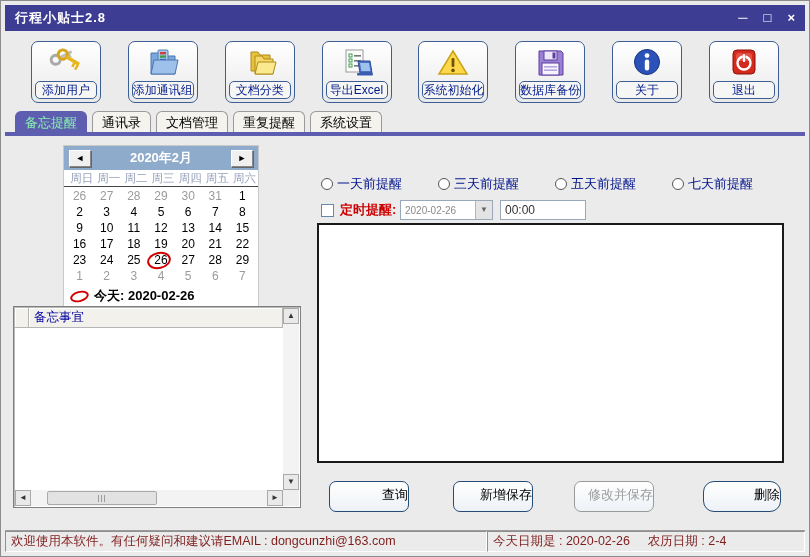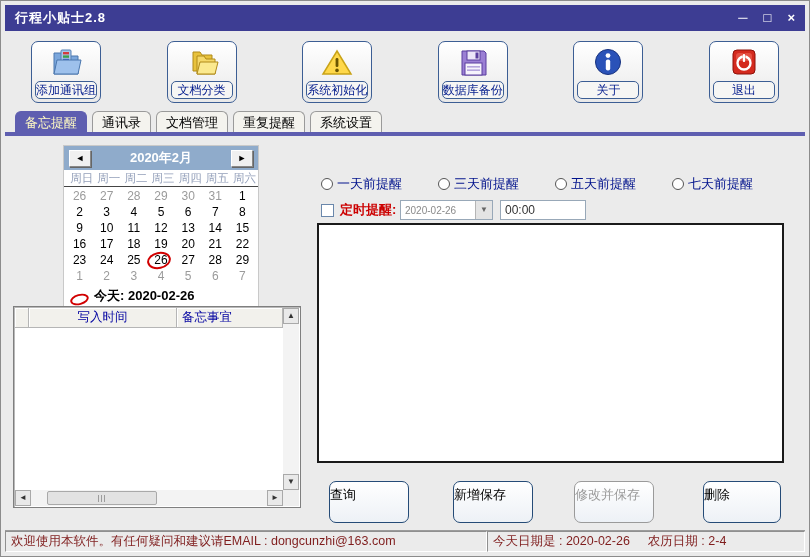--- a/index.html
+++ b/index.html
@@ -14,35 +14,35 @@
 
   
   .toolbar{position:absolute;left:4px;right:4px;top:34px;height:74px;display:flex;justify-content:space-between;padding:6px 26px 0 26px;}
   .tool-btn{width:70px;height:62px;border:1px solid #3c5e94;border-radius:7px;background:linear-gradient(#ffffff,#e9e9e9);display:flex;flex-direction:column;align-items:center;justify-content:flex-end;padding:3px;}
   .tool-icon{flex:1;display:flex;align-items:center;justify-content:center;width:100%;}
   .tool-label{width:100%;font-size:12px;color:#001a8c;text-align:center;line-height:16px;border:1px solid #3c5e94;border-radius:5px;background:#f6f6f4;white-space:nowrap;}
 
   
   .tabbar{position:absolute;left:4px;right:4px;top:110px;height:21px;display:flex;gap:5px;padding-left:10px;align-items:flex-end;}
   .tab{height:21px;padding:0 9px;font-size:13px;line-height:21px;background:#f4f3ee;border:1px solid #9a9a9a;border-bottom:none;border-radius:6px 6px 0 0;color:#000;}
-  .tab.active{background:#5e5eb0;color:#fef9c3;border-color:#5e5eb0;}
+  .tab.active{background:#5e5eb0;color:#86efac;border-color:#5e5eb0;}
   .tab-band{position:absolute;left:4px;right:4px;top:131px;height:4px;background:#5e5eb0;}
 
   
   .calendar{position:absolute;left:62px;top:144px;width:196px;background:#fff;border:1px solid #c9c9c9;}
   .cal-header{height:24px;background:#8fabcb;display:flex;align-items:center;justify-content:space-between;padding:0 5px;}
   .cal-nav{width:22px;height:17px;background:#f0f0f0;border:1px solid #888;border-top-color:#fff;border-left-color:#fff;box-shadow:1px 1px 0 #666;font-size:9px;line-height:15px;text-align:center;color:#000;}
   .cal-title{color:#fff;font-weight:bold;font-size:13px;}
   .cal-weekdays{display:grid;grid-template-columns:repeat(7,1fr);border-bottom:1px solid #444;padding:1px 2px 0 2px;}
   .cal-wd{font-size:11.5px;color:#94a0ba;text-align:right;line-height:15px;white-space:nowrap;}
   .cal-grid{display:grid;grid-template-columns:repeat(7,1fr);padding:1px 2px;}
   .cal-day{position:relative;font-size:12px;color:#000;text-align:center;line-height:16px;}
   .cal-day.muted{color:#9b9b9b;}
   .cal-day.today::after{content:"";position:absolute;left:0px;top:0px;width:20px;height:13px;border:2px solid #d10000;border-radius:50%;transform:rotate(-12deg);}
-  .cal-footer{display:flex;align-items:flex-end;gap:5px;padding:2px 6px 4px 6px;}
+  .cal-footer{display:flex;align-items:center;gap:5px;padding:2px 6px 4px 6px;}
   .today-ring{width:19px;height:11px;border:2.5px solid #d10000;border-radius:50%;transform:rotate(-15deg);}
   .cal-footer-text{font-size:13px;font-weight:bold;color:#000;}
 
   
   .memo-table{position:absolute;left:12px;top:305px;width:288px;height:202px;background:#fff;border:1px solid #7f7f7f;box-shadow:inset 1px 1px 0 #b9b9b9;}
   .grid-header{position:absolute;left:1px;top:1px;right:17px;height:20px;display:flex;}
   .grid-hcell{background:#f2f1ec;border-right:1px solid #b5b5b5;border-bottom:1px solid #b5b5b5;box-shadow:inset 1px 1px 0 #fff;font-size:12.5px;color:#0000a0;line-height:19px;}
   .hc-ind{width:14px;}
   .hc-time{width:148px;text-align:center;}
   .hc-memo{flex:1;padding-left:5px;}
@@ -61,26 +61,26 @@
   .timed-label{font-size:13px;font-weight:bold;color:#cc0000;margin-left:6px;}
   .date-combo{position:absolute;left:399px;top:199px;width:93px;height:20px;background:#fff;border:1px solid #98a8b8;display:flex;align-items:center;}
   .date-combo .val{flex:1;font-size:10px;color:#8a8a8a;padding-left:4px;}
   .combo-arrow{width:17px;height:18px;background:#e4e4e4;border-left:1px solid #b5b5b5;font-size:8px;color:#666;text-align:center;line-height:17px;}
   .time-input{position:absolute;left:499px;top:199px;width:86px;height:20px;background:#fff;border:1px solid #98a8b8;font-size:12px;color:#333;padding-left:4px;line-height:18px;}
 
   
   .memo-area{position:absolute;left:316px;top:222px;width:467px;height:240px;background:#fff;border:2px solid #1a1a1a;}
 
   
-  .action-btn{position:absolute;top:480px;height:42px;border:1px solid #254b77;border-radius:7px;background:linear-gradient(#ffffff,#edf1f6);font-size:13px;color:#000;text-align:left;line-height:25px;}
+  .action-btn{position:absolute;top:480px;height:31px;border:1px solid #254b77;border-radius:7px;background:linear-gradient(#ffffff,#edf1f6);font-size:13px;color:#000;text-align:right;line-height:25px;}
   .action-btn.disabled{color:#9a9a9a;border-color:#9a9a9a;}
   .btn-query{left:328px;width:80px;}
   .btn-add{left:452px;width:80px;}
   .btn-modify{left:573px;width:80px;}
-  .btn-delete{left:702px;width:78px;}
+  .btn-delete{left:702px;width:78px;border-radius:11px;}
 
   
   .statusbar{position:absolute;left:4px;right:4px;bottom:4px;height:22px;display:flex;background:#ebebeb;border-top:1px solid #9b9b9b;}
   .status-panel{border:1px solid;border-color:#8f8f8f #fff #fff #8f8f8f;display:flex;align-items:center;font-size:12.5px;color:#7f1d1d;padding:0 5px;white-space:nowrap;overflow:hidden;}
   .sp-left{width:482px;}
   .sp-right{flex:1;gap:18px;}
 </style>
 </head>
 <body>
 
@@ -90,20 +90,38 @@
     <span class="title">行程小贴士2.8</span>
     <div class="win-controls">
       <span>─</span>
       <span>□</span>
       <span>×</span>
     </div>
   </div>
 
   <div class="toolbar">
 
+    <div class="tool-btn">
+      <span class="tool-icon">
+        <svg width="36" height="32" viewBox="0 0 36 32">
+          <g transform="rotate(-28 14 14)">
+            <circle cx="9" cy="10" r="4.5" fill="none" stroke="#a9a9a9" stroke-width="3"></circle>
+            <rect x="13" y="8.6" width="14" height="3" fill="#bdbdbd"></rect>
+            <rect x="22" y="11" width="2.5" height="4" fill="#bdbdbd"></rect>
+          </g>
+          <g transform="rotate(30 18 14)">
+            <circle cx="12" cy="10" r="4.6" fill="none" stroke="#d8a517" stroke-width="3"></circle>
+            <rect x="16" y="8.6" width="15" height="3.4" fill="#e8b51f"></rect>
+            <rect x="25" y="11.4" width="2.6" height="4.6" fill="#e8b51f"></rect>
+            <rect x="29" y="11.4" width="2.4" height="5.6" fill="#e8b51f"></rect>
+          </g>
+        </svg>
+      </span>
+      <span class="tool-label">添加用户</span>
+    </div>
 
     <div class="tool-btn">
       <span class="tool-icon">
         <svg width="34" height="32" viewBox="0 0 34 32">
           <path d="M5 6 L14 6 L16 9 L29 9 L29 27 L5 27 Z" fill="#7ba7dc" stroke="#4a76ad"></path>
           <rect x="12" y="3" width="10" height="14" rx="1" fill="#aac6e8" stroke="#5580b5"></rect>
           <rect x="14" y="5" width="6" height="2.4" fill="#d43c3c"></rect>
           <rect x="14" y="8.4" width="6" height="2.4" fill="#3ca04b"></rect>
           <rect x="14" y="11.8" width="6" height="2.4" fill="#3c58c8"></rect>
           <path d="M5 27 L8 13 L32 13 L29 27 Z" fill="#9ec1ec" stroke="#4a76ad"></path>
@@ -116,20 +134,37 @@
       <span class="tool-icon">
         <svg width="34" height="32" viewBox="0 0 34 32">
           <path d="M8 5 L15 5 L17 8 L27 8 L27 24 L8 24 Z" fill="#e8c23c" stroke="#b08a18"></path>
           <path d="M12 9 L19 9 L21 12 L30 12 L30 27 L12 27 Z" fill="#f5d868" stroke="#b08a18"></path>
           <path d="M12 27 L15 15 L33 15 L30 27 Z" fill="#fbe98e" stroke="#b08a18"></path>
         </svg>
       </span>
       <span class="tool-label">文档分类</span>
     </div>
 
+    <div class="tool-btn">
+      <span class="tool-icon">
+        <svg width="34" height="32" viewBox="0 0 34 32">
+          <rect x="6" y="3" width="17" height="22" fill="#fbfbfb" stroke="#9a9a9a"></rect>
+          <rect x="9" y="7" width="3" height="3" fill="none" stroke="#3ca04b"></rect>
+          <rect x="9" y="12" width="3" height="3" fill="none" stroke="#3ca04b"></rect>
+          <rect x="9" y="17" width="3" height="3" fill="none" stroke="#3ca04b"></rect>
+          <rect x="14" y="8" width="7" height="1.6" fill="#777"></rect>
+          <rect x="14" y="13" width="7" height="1.6" fill="#777"></rect>
+          <rect x="14" y="18" width="7" height="1.6" fill="#777"></rect>
+          <path d="M18 14 L30 14 L32 26 L20 26 Z" fill="#4a70c8" stroke="#2a4a96"></path>
+          <path d="M20 16 L29 16 L30.4 24 L21.4 24 Z" fill="#9ec1ec"></path>
+          <rect x="17" y="26" width="16" height="2.6" rx="1" fill="#3a5cb0"></rect>
+        </svg>
+      </span>
+      <span class="tool-label">导出Excel</span>
+    </div>
 
     <div class="tool-btn">
       <span class="tool-icon">
         <svg width="34" height="32" viewBox="0 0 34 32">
           <path d="M17 4 L31 27 L3 27 Z" fill="#ffd84a" stroke="#c9a317" stroke-width="1.5"></path>
           <rect x="15.6" y="11" width="2.8" height="9" rx="1.2" fill="#6b5500"></rect>
           <circle cx="17" cy="23.4" r="1.8" fill="#6b5500"></circle>
         </svg>
       </span>
       <span class="tool-label">系统初始化</span>
@@ -245,21 +280,20 @@
       </div>
     <div class="cal-footer">
       <span class="today-ring"></span>
       <span class="cal-footer-text">今天: 2020-02-26</span>
     </div>
   </div>
 
   <div class="memo-table">
     <div class="grid-header">
       <span class="grid-hcell hc-ind"></span>
-      <span class="grid-hcell hc-time">写入时间</span>
       <span class="grid-hcell hc-memo">备忘事宜</span>
     </div>
     <div class="vscroll">
       <span class="sbtn">▲</span>
       <span class="sbtn">▼</span>
     </div>
     <div class="hscroll">
       <span class="sbtn">◄</span>
       <span class="hthumb">|||</span>
       <span class="sbtn" style="margin-left:auto;">►</span>

